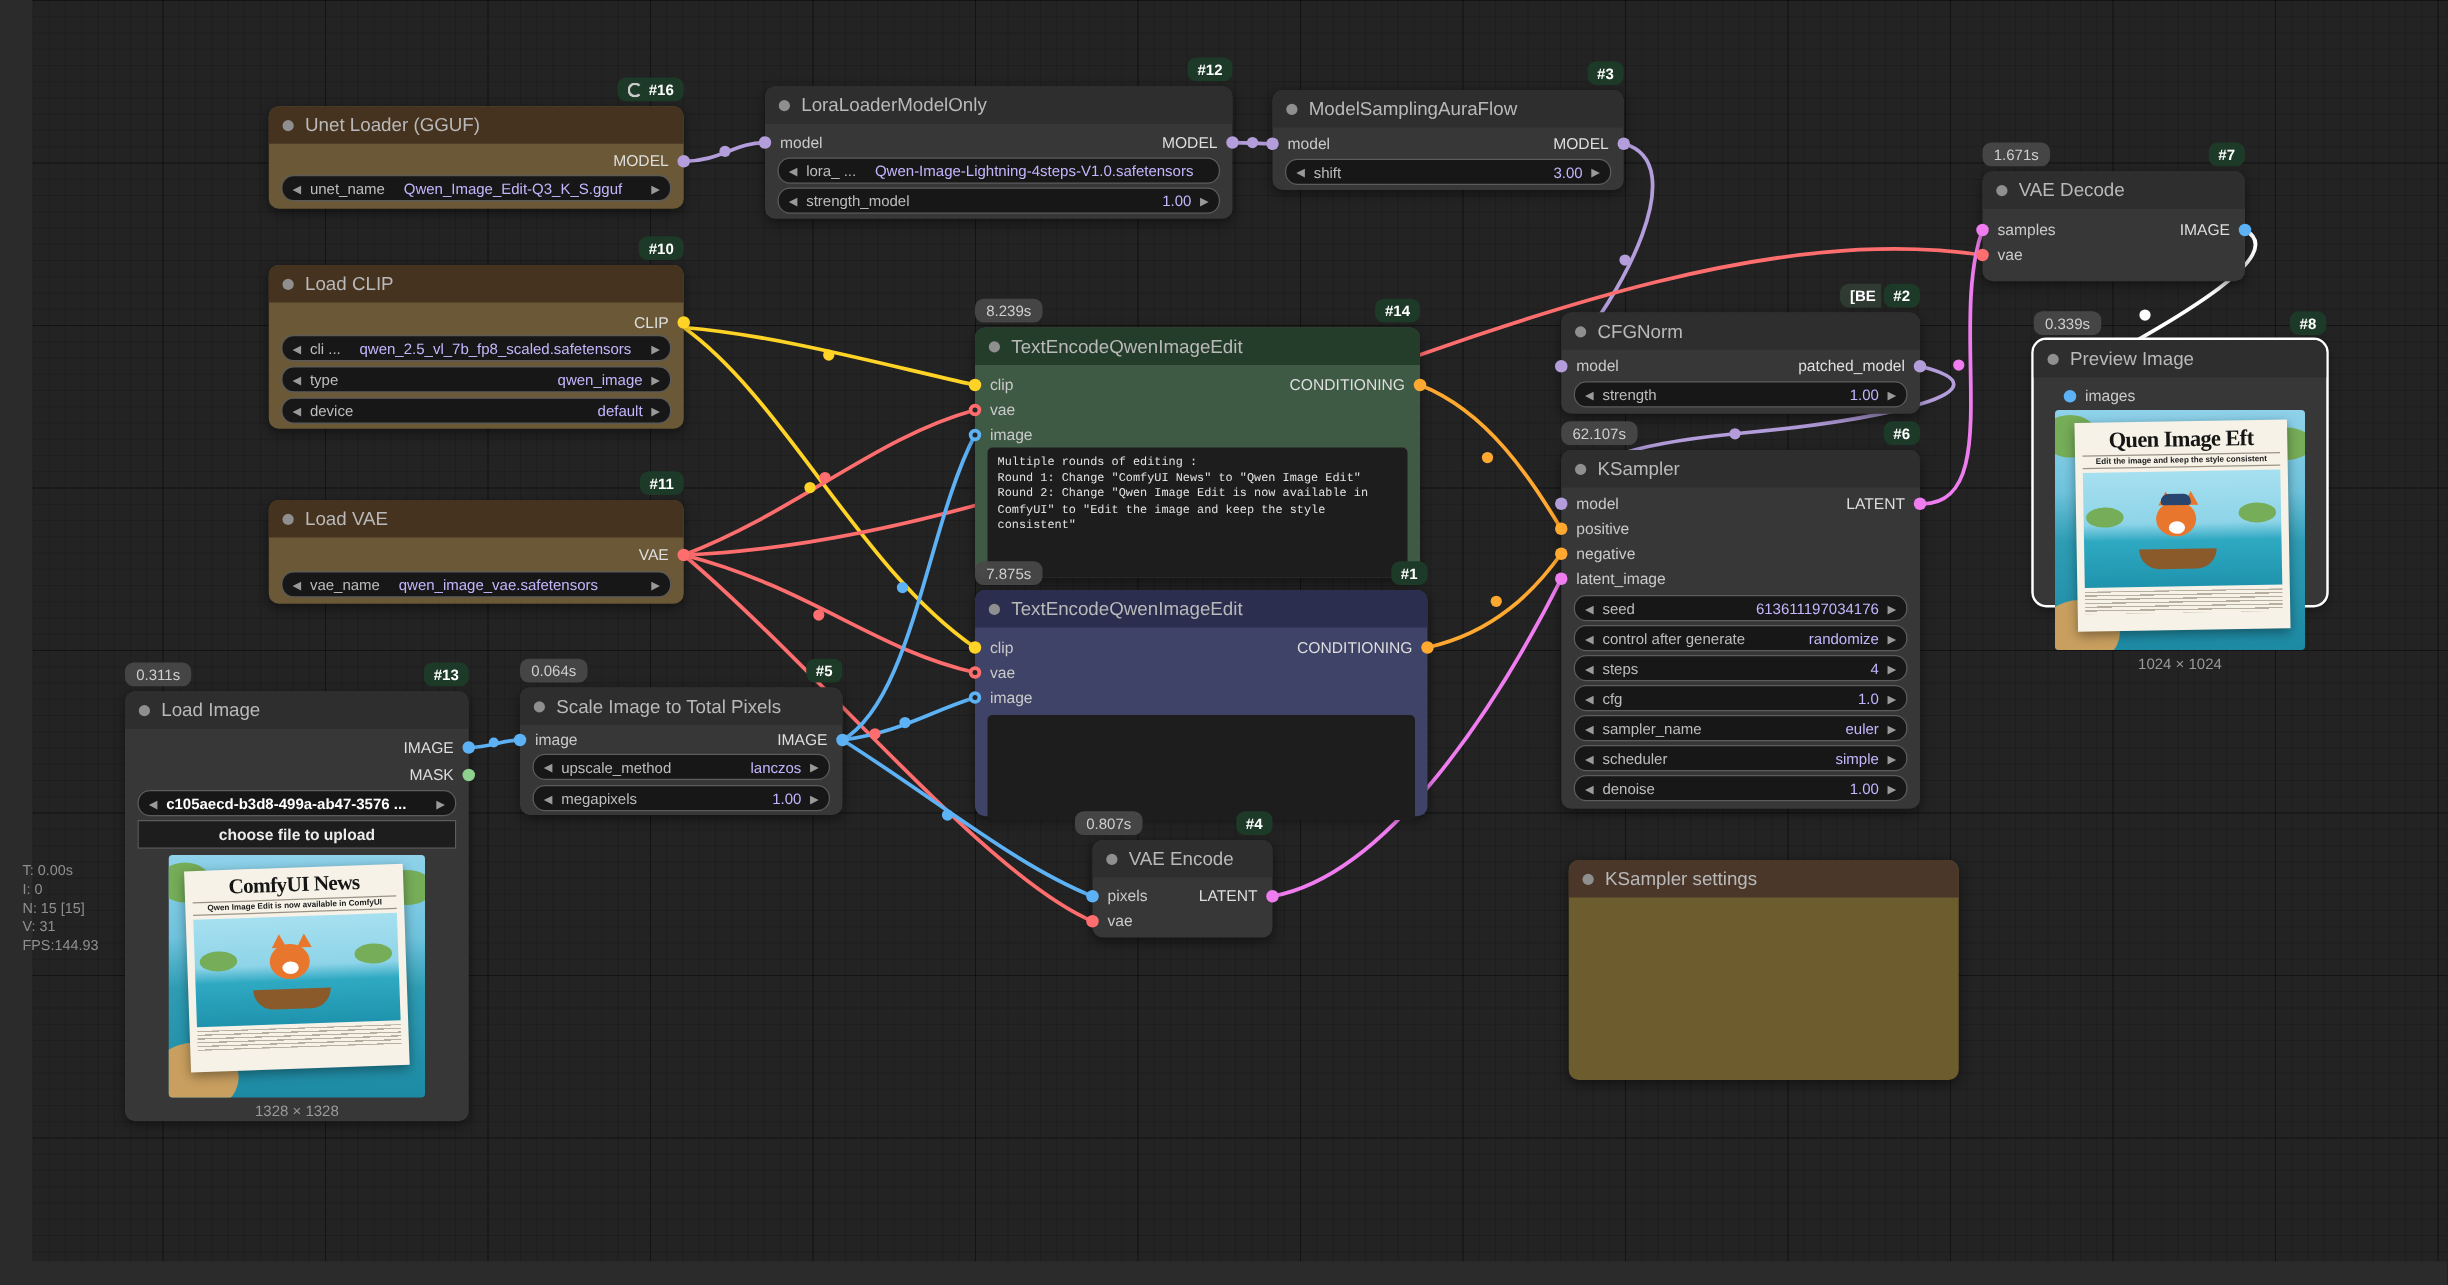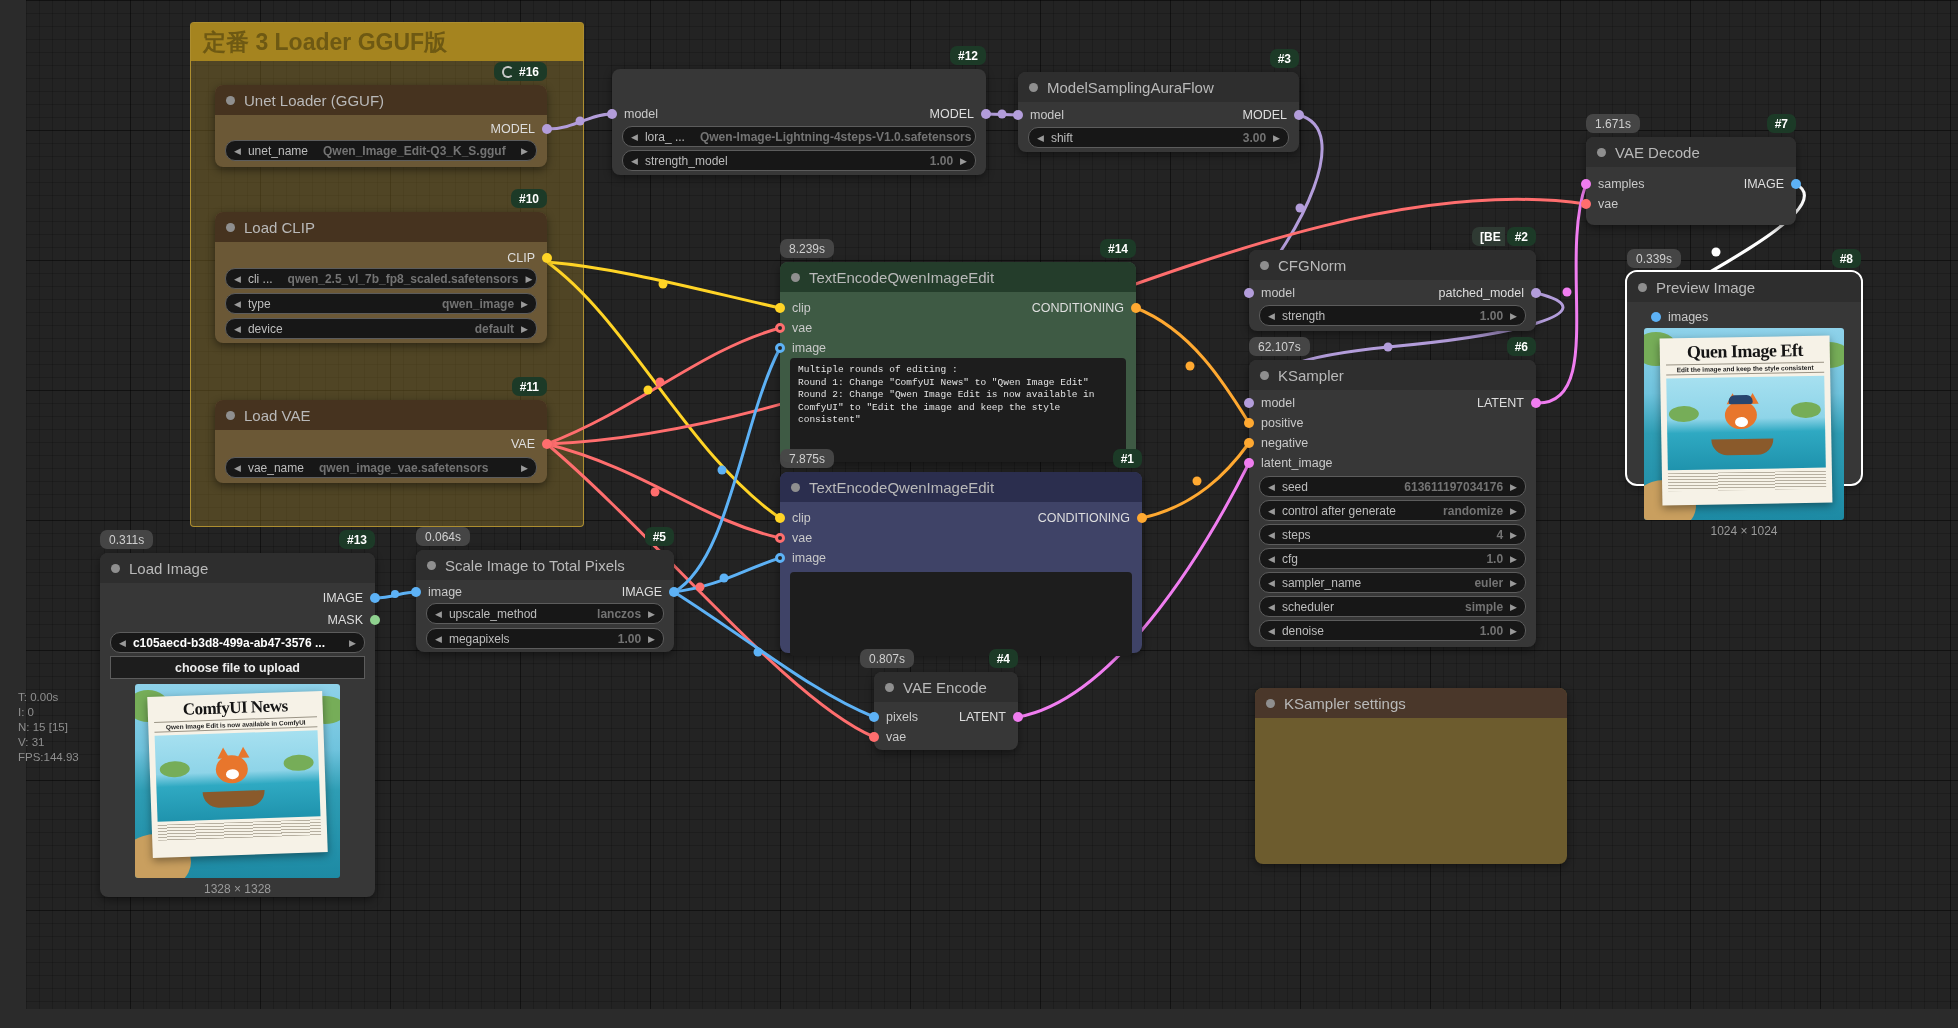--- a/index.html
+++ b/index.html
@@ -56,21 +56,21 @@
   .c-model{background:#b39ddb;} .c-clip{background:#ffd426;} .c-vae{background:#ff6e6e;}
   .c-img{background:#5db2f6;} .c-cond{background:#ffa931;} .c-lat{background:#f07df0;}
   .c-mask{background:#8fd18f;}
   .hollow{width:4px;height:4px;border-width:3px;border-style:solid;background:#262626;}
   .hollow.c-vae{border-color:#ff6e6e;} .hollow.c-img{border-color:#5db2f6;}
   .olabel{color:#dedede;}
 
   .widget{position:absolute;left:10px;right:10px;height:19px;background:#171717;
     border:1px solid #5c5c5c;border-radius:10px;display:flex;align-items:center;
     gap:7px;padding:0 8px;font-size:12px;color:#bdbdbd;white-space:nowrap;overflow:hidden;}
-  .widget .wv{margin-left:auto;color:#737373;font-weight:bold;}
+  .widget .wv{margin-left:auto;color:#c4b5fd;font-weight:normal;}
   .widget.center .wv{margin-left:8px;margin-right:auto;}
   .arr{color:#9a9a9a;font-size:9px;flex:0 0 auto;}
 
   .tbox{position:absolute;left:10px;right:10px;background:#1d1d1d;border-radius:4px;
     color:#e2e2e2;font-family:"DejaVu Sans Mono",monospace;font-size:9.5px;line-height:12.5px;
     padding:6px 8px;white-space:pre-wrap;overflow:hidden;}
   .btn{position:absolute;left:10px;right:10px;background:#1d1d1d;border:1px solid #5c5c5c;
     display:flex;align-items:center;justify-content:center;color:#ececec;font-weight:bold;font-size:12.5px;}
   .caption{position:absolute;left:0;right:0;text-align:center;color:#9a9a9a;font-size:12px;}
 
@@ -94,23 +94,20 @@
 
   #stats{position:absolute;left:18px;top:690px;z-index:4;color:#8f8f8f;font-size:11.5px;line-height:15px;}
 </style>
 </head>
 <body>
 
 <div id="canvas">
   <div class="edge" id="edge-left"></div>
   <div class="edge" id="edge-bottom"></div>
 
-  <div class="group" id="g-loader">
-    <div class="ghead">定番 3 Loader GGUF版</div>
-  </div>
 
   <svg id="wires" width="1958" height="1028">
     <path d="M547 129 C576 129 588 114 612 114" stroke="#b39ddb"></path>
     <path d="M986 114 C1000 114 1006 115 1018 115" stroke="#b39ddb"></path>
     <path d="M1299 115 C1354 130 1300 235 1249 293" stroke="#b39ddb"></path>
     <path d="M1536 293 C1614 312 1510 336 1388 347 C1298 356 1266 368 1249 403" stroke="#b39ddb"></path>
     <path d="M547 262 C620 268 700 290 780 308" stroke="#ffd426"></path>
     <path d="M547 262 C628 320 688 455 780 518" stroke="#ffd426"></path>
     <path d="M547 444 C640 408 700 350 780 328" stroke="#ff6e6e"></path>
     <path d="M547 444 C648 470 700 520 780 538" stroke="#ff6e6e"></path>
@@ -284,20 +281,24 @@
     <div class="widget" style="top:78px;">
       <span class="arr">◀</span>
       <span>megapixels</span>
       <span class="wv">1.00</span>
       <span class="arr">▶</span>
     </div>
   </div>
 
   <div class="node" style="left:612px;top:69px;width:374px;height:106px;">
     <div class="nbadge">#12</div>
+    <div class="nhead">
+        <i class="ndot"></i>
+        <span>LoraLoaderModelOnly</span>
+      </div>
     <div class="prow in" style="top:39px;">
         <i class="dot c-model"></i>
         <span>model</span>
       </div>
     <div class="prow out" style="top:39px;">
         <span class="olabel">MODEL</span>
         <i class="dot c-model"></i>
       </div>
     <div class="widget center" style="top:57px;">
       <span class="arr">◀</span>

